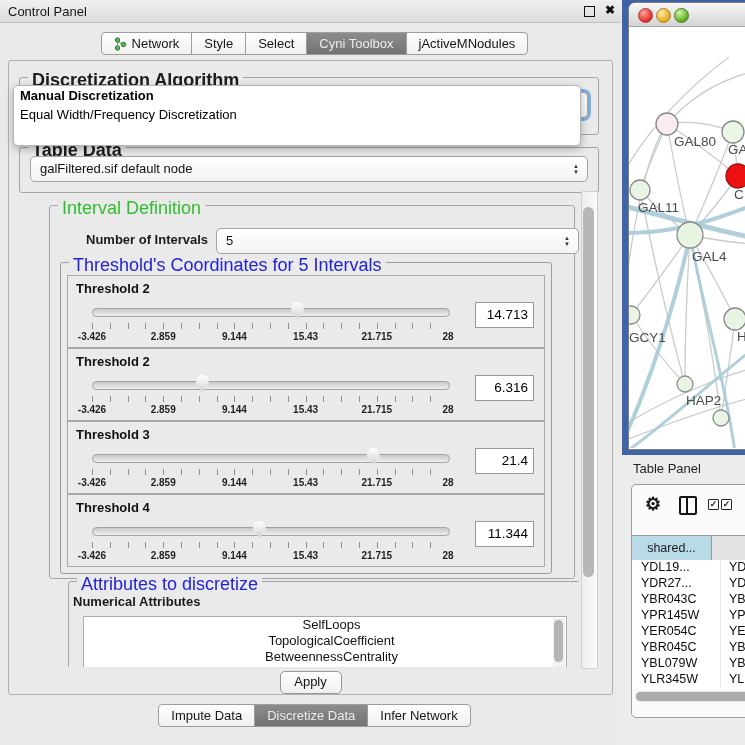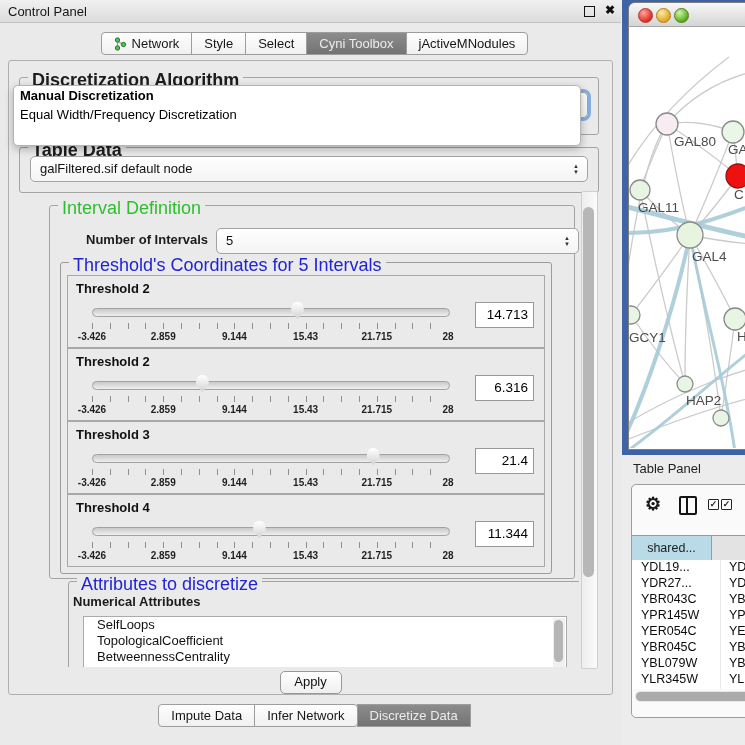--- a/index.html
+++ b/index.html
@@ -51,21 +51,21 @@
       background:linear-gradient(#ffffff,#d0d0d0);
       clip-path:polygon(8% 30%,20% 8%,40% 0%,60% 0%,80% 8%,92% 30%,92% 52%,50% 96%,8% 52%);
       filter:drop-shadow(0 0 1px #787878);}
   .tick-strip{position:absolute;left:0;top:19px;width:100%;height:6px;
       background:repeating-linear-gradient(to right,#8f8f8f 0,#8f8f8f 1px,transparent 1px,transparent 5%);}
   .scale-labels{position:absolute;left:0;top:27px;width:100%;height:12px;}
   .scale-labels span{position:absolute;transform:translateX(-50%);font-size:10px;font-weight:bold;color:#1f1f1f;white-space:nowrap;}
   .value-field{position:absolute;right:10px;top:26px;width:52px;height:24px;background:#fff;
       border:1px solid #989898;font-size:13.5px;line-height:24px;text-align:right;padding-right:5px;color:#000;}
   
-  .attr-list{position:absolute;left:14px;top:34px;width:482px;height:70px;background:#fff;border:1px solid #ababab;}
+  .attr-list{position:absolute;left:14px;top:34px;width:482px;height:70px;background:#fff;border:1px solid #ababab;text-align:center;}
   .attr-item{font-size:13px;line-height:16px;padding-left:13px;color:#111;white-space:nowrap;}
   .attr-scroll{position:absolute;right:1px;top:1px;width:12px;height:68px;background:#f0f0f0;}
   .attr-scroll .thumb{position:absolute;left:1px;top:2px;width:9px;height:42px;background:#b5b5b5;border-radius:5px;}
   .apply-btn{position:absolute;left:50%;transform:translateX(-50%);top:610px;width:60px;height:21px;
       background:linear-gradient(#ffffff,#efefef);border:1px solid #989898;border-radius:5px;
       font-size:13px;text-align:center;line-height:20px;color:#111;}
   .bottom-tabs{position:absolute;top:704px;left:0;width:621px;display:flex;justify-content:center;}
   
   .net-frame{position:absolute;left:622px;top:0;width:123px;height:455px;background:#3e64a6;}
   .mac-window{position:absolute;left:7px;top:3px;width:140px;height:446px;background:#ffffff;
@@ -268,25 +268,25 @@
       <div class="thumb"></div>
     </div>
 
     <div class="apply-btn">Apply</div>
   </div>
 
   <div class="bottom-tabs" id="bottom-tabs">
       <div class="tab first">
         <span>Impute Data</span>
       </div>
+      <div class="tab active">
+        <span>Discretize Data</span>
+      </div>
       <div class="tab last">
         <span>Infer Network</span>
-      </div>
-      <div class="tab active">
-        <span>Discretize Data</span>
       </div>
     </div>
 </div>
 
 <div class="net-frame">
   <div class="mac-window">
     <div class="mac-titlebar">
       <span class="light red"></span>
       <span class="light yellow"></span>
       <span class="light green"></span>

